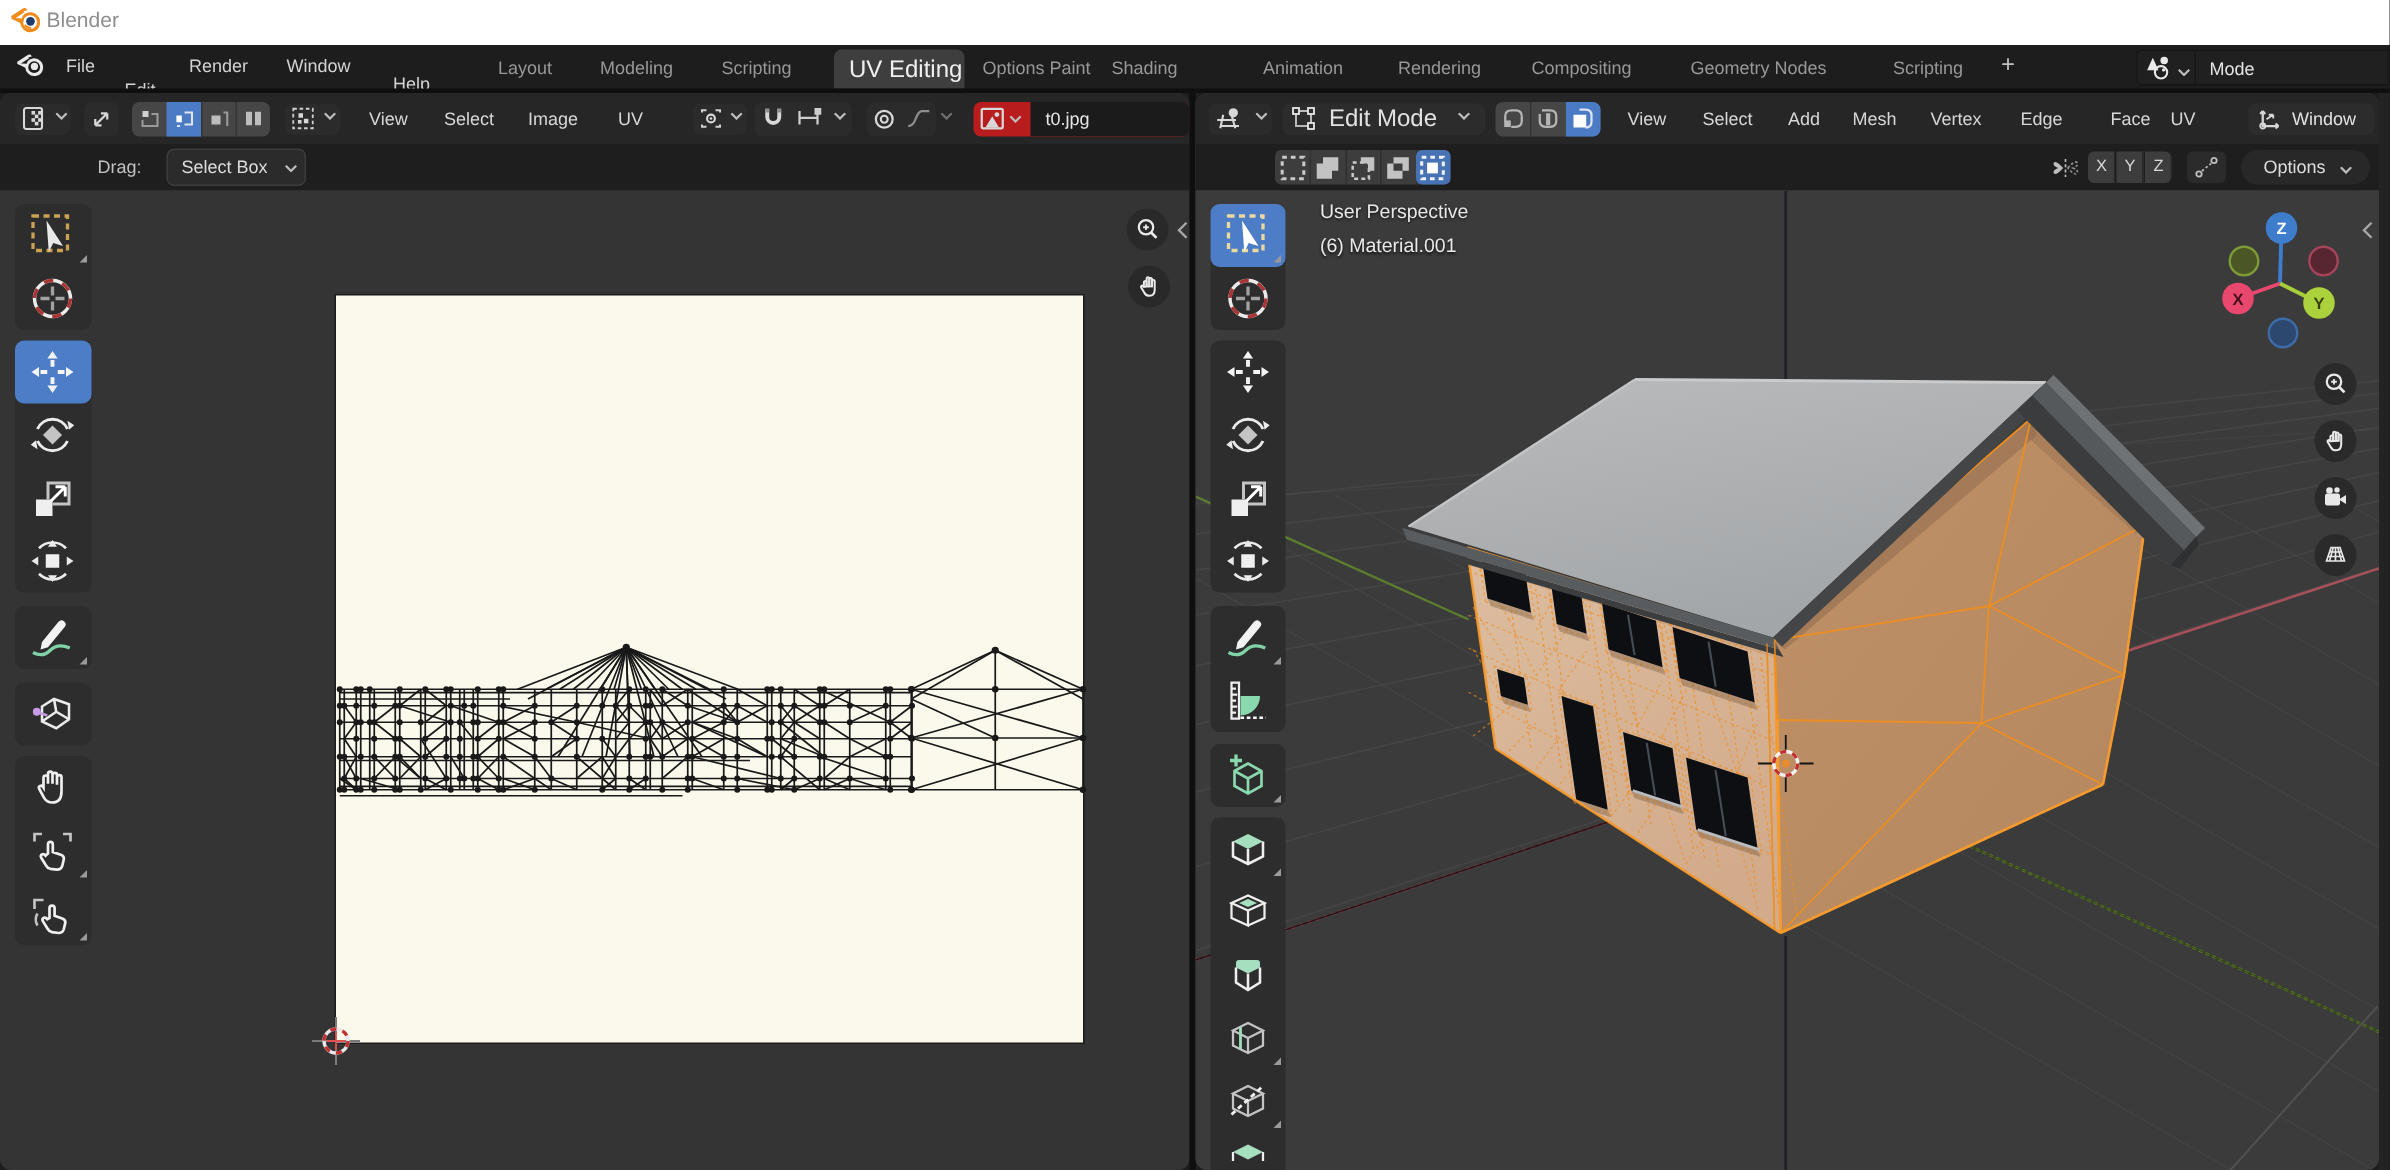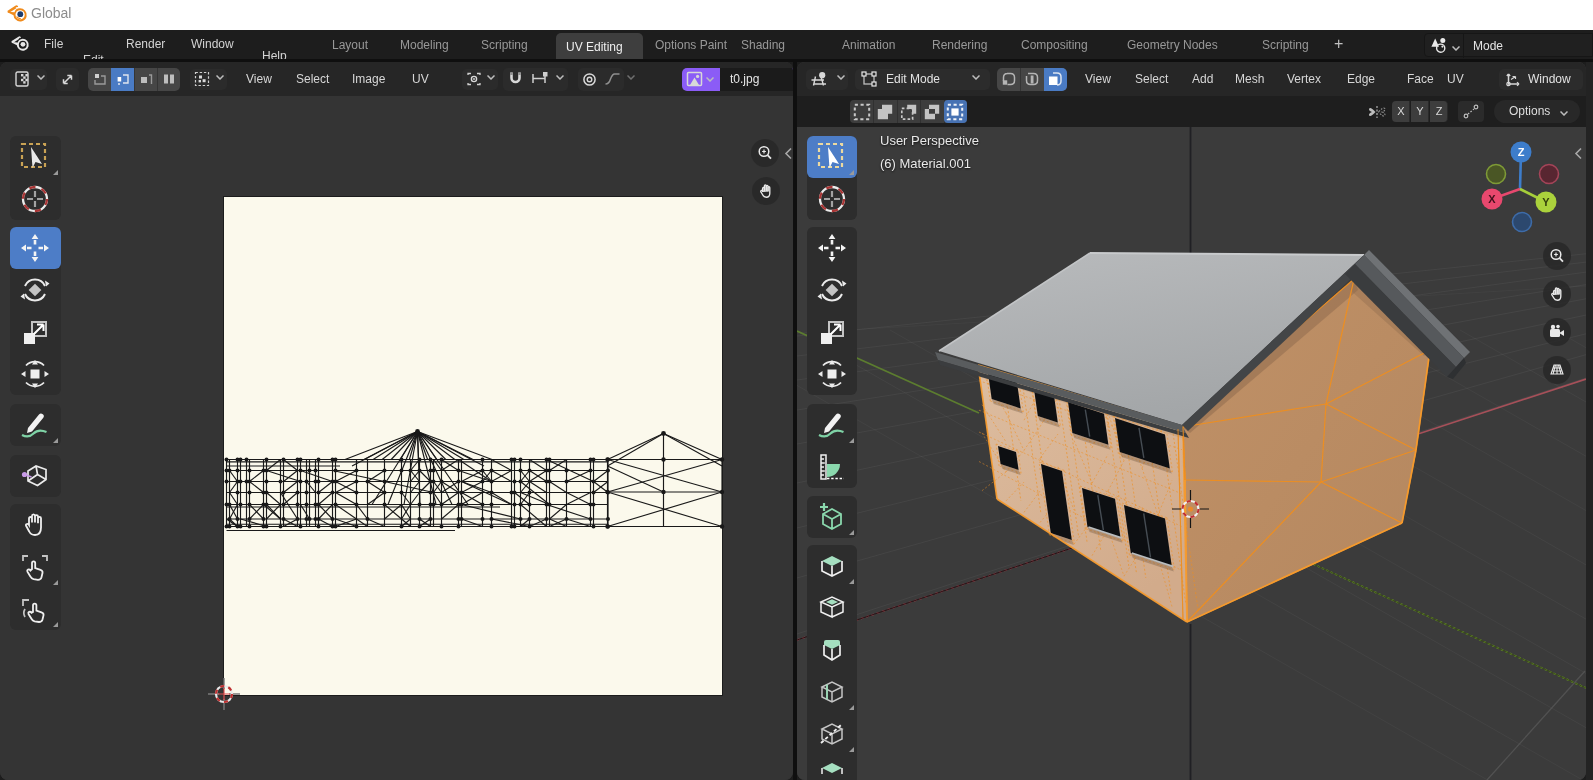--- a/index.html
+++ b/index.html
@@ -11,21 +11,21 @@
 </style></head><body>
 
 <div class="abs" style="left:0;top:0;width:1593px;height:30px;background:#ffffff">
 <svg class="abs" style="left:6px;top:5px" width="22" height="19" viewBox="0 0 22 19">
 <path d="M1.5 7.3 Q1 6.7 1.9 6.8 L8.5 7.3 Q9.3 3.9 12.9 3.3 Q16.5 2.7 19 5.4 Q21.4 8 20.6 11.5 Q19.7 15.2 16 16.2 Q12.3 17.2 9.6 14.6 Q7.6 12.8 7.5 10.3 Z" fill="#f08b1c"></path>
 <path d="M2 7 L10 1.8 Q10.8 1.3 10.9 2.2" fill="none" stroke="#f08b1c" stroke-width="2.6"></path>
 <circle cx="14.1" cy="9.8" r="4.6" fill="#ffffff"></circle>
 <circle cx="14.3" cy="9.2" r="2.9" fill="#1e3d6e"></circle>
 <path d="M10.6 11.5 Q12 13.8 14.8 13.6" fill="none" stroke="#f08b1c" stroke-width="1.2"></path>
 </svg>
-<span class="abs" style="left:31px;top:5px;font-size:14px;color:#8c8c8c">Global</span>
+<span class="abs" style="left:31px;top:5px;font-size:14px;color:#8c8c8c">Blender</span>
 </div>
 <div class="abs" style="left:0;top:30px;width:1593px;height:29px;background:#1d1d1d">
 <svg class="abs" style="left:10px;top:6px" width="20" height="17" viewBox="0 0 22 19">
 <path d="M1.5 7.3 Q1 6.7 1.9 6.8 L8.5 7.3 Q9.3 3.9 12.9 3.3 Q16.5 2.7 19 5.4 Q21.4 8 20.6 11.5 Q19.7 15.2 16 16.2 Q12.3 17.2 9.6 14.6 Q7.6 12.8 7.5 10.3 Z" fill="#e9e9e9"></path>
 <path d="M2 7 L10 1.8 Q10.8 1.3 10.9 2.2" fill="none" stroke="#e9e9e9" stroke-width="2.6"></path>
 <circle cx="14.1" cy="9.8" r="4.4" fill="#1d1d1d"></circle>
 <circle cx="14.3" cy="9.3" r="2.7" fill="#e9e9e9"></circle>
 </svg>
 <span class="menu" style="left:44px;top:0">File</span>
 <span class="menu" style="left:83px;top:16px">Edit</span>
@@ -37,21 +37,21 @@
 <span class="tab" style="left:481px;top:1px">Scripting</span>
 <span class="tab" style="left:655px;top:1px">Options Paint</span>
 <span class="tab" style="left:741px;top:1px">Shading</span>
 <span class="tab" style="left:842px;top:1px">Animation</span>
 <span class="tab" style="left:932px;top:1px">Rendering</span>
 <span class="tab" style="left:1021px;top:1px">Compositing</span>
 <span class="tab" style="left:1127px;top:1px">Geometry Nodes</span>
 <span class="tab" style="left:1262px;top:1px">Scripting</span>
 <span class="tab" style="left:1334px;top:0;font-size:16px;color:#c0c0c0">+</span>
 <div class="abs" style="left:556px;top:3px;width:87px;height:26px;background:#3e3e3e;border-radius:5px 5px 0 0"></div>
-<span class="abs" style="left:566px;top:4px;font-size:12px;line-height:26px;color:#efefef">UV Editing</span>
+<span class="abs" style="left:566px;top:4px;font-size:16px;line-height:26px;color:#efefef">UV Editing</span>
 <div class="abs" style="left:1424px;top:3px;width:169px;height:24px;background:#202020;border-radius:4px 0 0 4px;border:1px solid #161616">
 <svg class="abs" style="left:5px;top:3px" width="18" height="17" viewBox="0 0 18 17">
 <path d="M5.2 1.5 L9.0 9.8 L1.4 9.8 Z" fill="#e9e9e9"></path>
 <circle cx="12.8" cy="3.4" r="2.5" fill="#e9e9e9"></circle>
 <circle cx="10.7" cy="11.2" r="4.1" fill="none" stroke="#e9e9e9" stroke-width="1.4"></circle>
 <circle cx="12.4" cy="9.6" r="1.1" fill="#e9e9e9"></circle>
 </svg>
 <svg style="position:absolute;left:27px;top:12px" width="8" height="5" viewBox="0 0 8 5">
         <path d="M0.5 0.5 L4 4 L7.5 0.5" fill="none" stroke="#bdbdbd" stroke-width="1.5"></path>
       </svg>
@@ -139,32 +139,40 @@
 <circle cx="8.5" cy="8.5" r="5.6" fill="none" stroke="#d8d8d8" stroke-width="1.5"></circle>
 <circle cx="8.5" cy="8.5" r="2.3" fill="none" stroke="#d8d8d8" stroke-width="1.4"></circle>
 </svg>
 <div class="abs" style="left:601px;top:6px;width:23px;height:23px;background:#2b2b2b;border-radius:0 5px 5px 0"></div>
 <svg class="abs" style="left:604px;top:9px" width="17" height="17" viewBox="0 0 17 17">
 <path d="M1.5 13 Q5 13 6.5 8 Q8.5 3 10.5 3 Q13 3 15.5 3" fill="none" stroke="#8f8f8f" stroke-width="1.5"></path>
 </svg>
 <svg style="position:absolute;left:627px;top:13px" width="8" height="5" viewBox="0 0 8 5">
         <path d="M0.5 0.5 L4 4 L7.5 0.5" fill="none" stroke="#6f6f6f" stroke-width="1.5"></path>
       </svg>
-<div class="abs" style="left:682px;top:6px;width:144px;height:23px;background:#8b5cf6;border-radius:5px;overflow:hidden">
+<div class="abs" style="left:649px;top:6px;width:144px;height:23px;background:#b91c1c;border-radius:5px;overflow:hidden">
 <svg class="abs" style="left:4px;top:3px" width="17" height="17" viewBox="0 0 17 17">
 <rect x="1.5" y="1.5" width="14" height="13" rx="1" fill="none" stroke="#d8d8d8" stroke-width="1.5"></rect>
 <path d="M4 14 L8.5 6.5 L13 14 Z" fill="#d8d8d8"></path>
 <circle cx="11.6" cy="5.4" r="1.6" fill="#d8d8d8"></circle>
 </svg>
 <svg style="position:absolute;left:24px;top:9px" width="8" height="5" viewBox="0 0 8 5">
           <path d="M0.5 0.5 L4 4 L7.5 0.5" fill="none" stroke="#bdbdbd" stroke-width="1.5"></path>
         </svg>
 <div class="abs" style="left:38px;top:0;width:106px;height:23px;background:#1b1b1b"></div>
 <span class="abs" style="left:48px;top:0;font-size:12px;line-height:23px;color:#e6e6e6">t0.jpg</span>
 </div>
+</div>
+<div class="abs" style="left:0;top:34px;width:793px;height:31px;background:#1e1e1e">
+<span class="abs" style="left:65px;top:0;font-size:12px;line-height:31px;color:#c2c2c2">Drag:</span>
+<div class="abs" style="left:111px;top:3px;width:93px;height:25px;background:#2b2b2b;border:1px solid #3c3c3c;border-radius:5px"></div>
+<span class="abs" style="left:121px;top:3px;font-size:12px;line-height:25px;color:#dddddd">Select Box</span>
+<svg style="position:absolute;left:190px;top:14px" width="8" height="5" viewBox="0 0 8 5">
+        <path d="M0.5 0.5 L4 4 L7.5 0.5" fill="none" stroke="#bdbdbd" stroke-width="1.5"></path>
+      </svg>
 </div>
 <div class="abs" style="left:0;top:65px;width:793px;height:653px;background:#343434;overflow:hidden">
 <div class="abs" style="left:224px;top:70px;width:498px;height:498px;background:#fbf9ec;box-shadow:0 0 0 1px #1c1c1c"></div>
 <svg class="abs" style="left:0;top:0" width="793" height="653" viewBox="0 127 793 653">
 <line x1="226.5" y1="459.5" x2="608.0" y2="459.5" stroke="#191919" stroke-width="1.15" stroke-opacity="1.0"></line>
         <line x1="226.5" y1="470.5" x2="608.0" y2="470.5" stroke="#191919" stroke-width="1.15" stroke-opacity="1.0"></line>
         <line x1="226.5" y1="481.5" x2="608.0" y2="481.5" stroke="#191919" stroke-width="1.15" stroke-opacity="1.0"></line>
         <line x1="226.5" y1="492.5" x2="608.0" y2="492.5" stroke="#191919" stroke-width="1.15" stroke-opacity="1.0"></line>
         <line x1="226.5" y1="504.5" x2="608.0" y2="504.5" stroke="#191919" stroke-width="1.15" stroke-opacity="1.0"></line>
         <line x1="226.5" y1="519.0" x2="608.0" y2="519.0" stroke="#191919" stroke-width="1.15" stroke-opacity="1.0"></line>
@@ -664,21 +672,21 @@
 <svg style="position:absolute;left:40px;top:13px" width="8" height="5" viewBox="0 0 8 5">
         <path d="M0.5 0.5 L4 4 L7.5 0.5" fill="none" stroke="#bdbdbd" stroke-width="1.5"></path>
       </svg>
 <div class="btn" style="left:58px;top:7px;width:135px;height:21px;background:#2c2c2c"></div>
 <svg class="abs" style="left:64px;top:9px" width="17" height="17" viewBox="0 0 17 17">
 <rect x="3" y="3" width="10" height="10" fill="none" stroke="#bdbdbd" stroke-width="1.3"></rect>
 <rect x="1" y="1" width="4" height="4" fill="#2c2c2c" stroke="#e8e8e8" stroke-width="1.2"></rect>
 <rect x="11" y="1" width="4" height="4" fill="#2c2c2c" stroke="#e8e8e8" stroke-width="1.2"></rect>
 <rect x="11" y="11" width="4" height="4" fill="#2c2c2c" stroke="#e8e8e8" stroke-width="1.2"></rect>
 </svg>
-<span class="abs" style="left:89px;top:7px;font-size:12px;line-height:21px;color:#e2e2e2">Edit Mode</span>
+<span class="abs" style="left:89px;top:7px;font-size:16px;line-height:21px;color:#e2e2e2">Edit Mode</span>
 <svg style="position:absolute;left:175px;top:13px" width="8" height="5" viewBox="0 0 8 5">
         <path d="M0.5 0.5 L4 4 L7.5 0.5" fill="none" stroke="#bdbdbd" stroke-width="1.5"></path>
       </svg>
 <div class="abs" style="left:200px;top:6px;width:70px;height:23px;background:#464646;border-radius:5px"></div>
 <div class="abs" style="left:223px;top:6px;width:1px;height:23px;background:#353535"></div>
 <div class="abs" style="left:247px;top:6px;width:23px;height:23px;background:#4a7bc4;border-radius:0 5px 5px 0"></div>
 <svg class="abs" style="left:204px;top:9px" width="16" height="16" viewBox="0 0 16 16">
         <path d="M6 2.5 H9.5 Q13.5 2.5 13.5 6.5 V9.5 Q13.5 13.5 9.5 13.5 H6.5 M2.5 10 V6.5 Q2.5 2.5 6.5 2.5" fill="none" stroke="#b5b5b5" stroke-width="1.5"></path>
         <rect x="1.8" y="9.3" width="4.4" height="4.4" fill="#b5b5b5"></rect>
       </svg>

